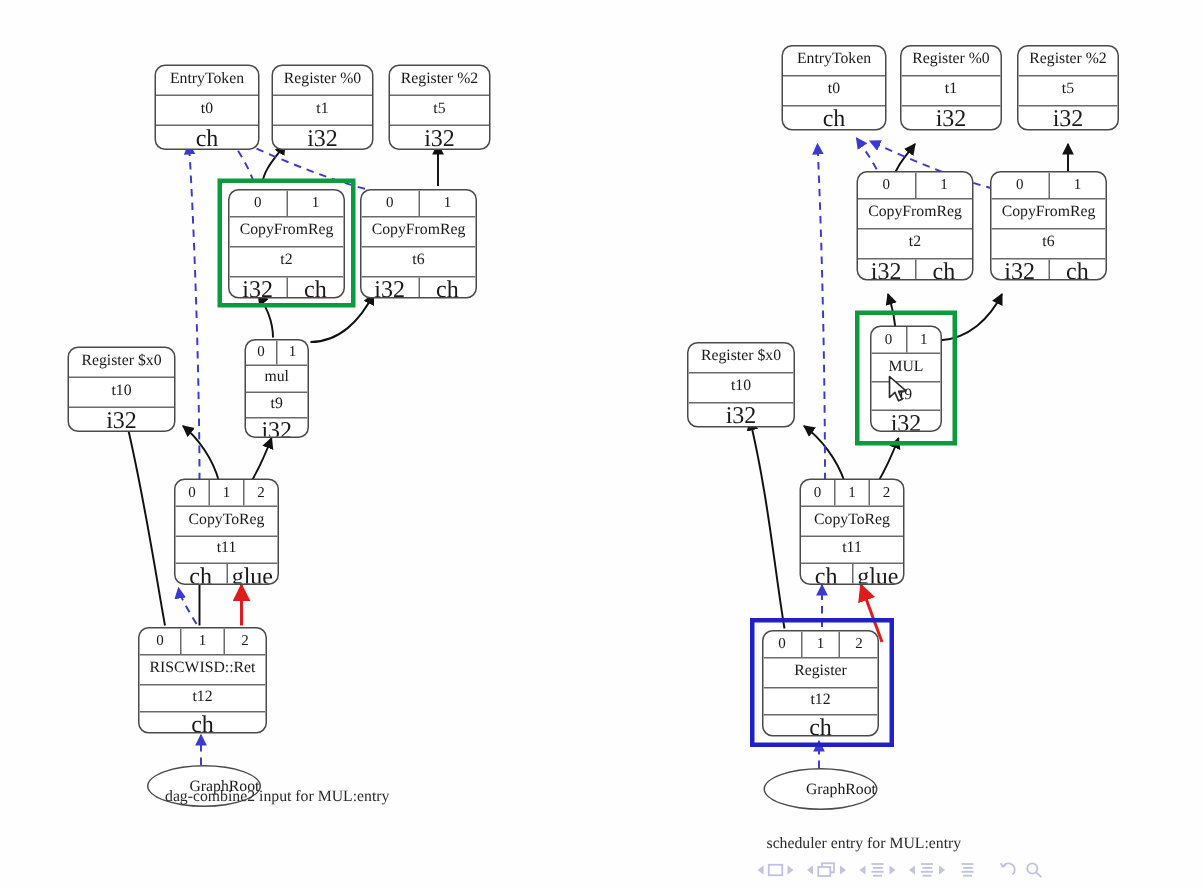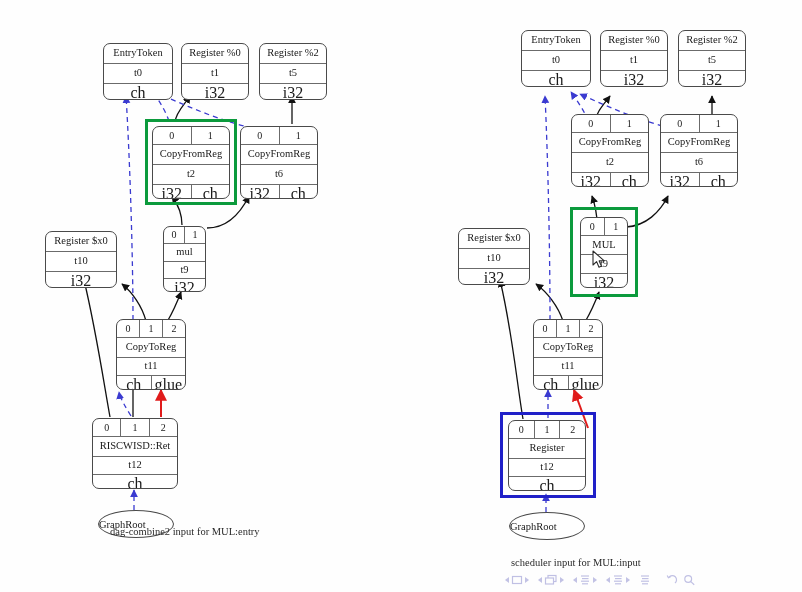--- a/index.html
+++ b/index.html
@@ -49,21 +49,21 @@
 
   
   .node.slim{font-size:10px;}
 
   
   .ellipse{
     position:absolute;
     border:1px solid #4a4a4a;
     border-radius:50%;
     background:#fff;
-    display:flex;align-items:center;justify-content:flex-start;
+    display:flex;align-items:center;justify-content:flex-end;
     font-size:10.5px;
     z-index:5;
   }
 
   
   .hl{position:absolute;box-sizing:border-box;z-index:3;background:transparent;}
   .hl.green{border:3px solid #0b9a3c;}
   .hl.blue{border:3px solid #2020c8;}
 
   
@@ -437,21 +437,21 @@
       </div>
     <div class="row types" style="height:18px;">
         <span>ch</span>
       </div>
   </div>
 
   <div class="ellipse" style="left:509px;top:512px;width:74px;height:26px;">
     <span>GraphRoot</span>
   </div>
 
-  <div class="caption" style="left:511px;top:557px;">scheduler input for MUL:input</div>
+  <div class="caption" style="left:511px;top:557px;">scheduler entry for MUL:entry</div>
 
   <div id="navbar">
     <div class="grp">
       <div class="tri l"></div>
       <svg width="12" height="12" viewBox="0 0 12 12">
         <rect x="1.5" y="2.5" width="9" height="7" fill="none" stroke="#8f8fcf" stroke-width="1.2"></rect>
       </svg>
       <div class="tri r"></div>
     </div>
     <div class="grp">

